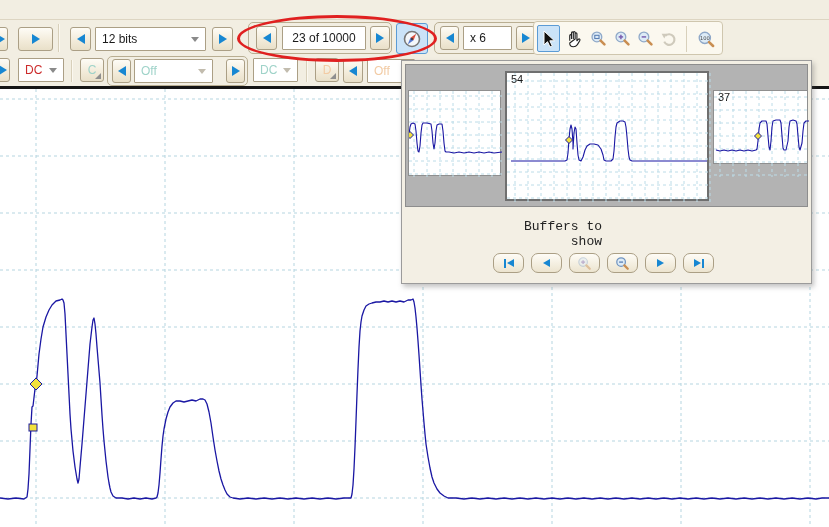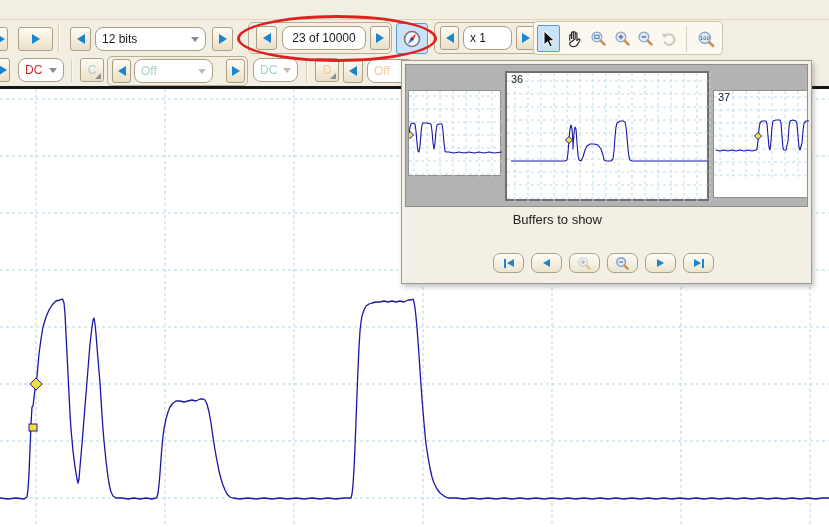--- a/index.html
+++ b/index.html
@@ -8,21 +8,21 @@
        -webkit-font-smoothing:antialiased;}
   
   .toolbar{position:absolute;left:0;width:829px;background:#f2eee2;}
   #toolbar1{top:0;height:56px;}
   #toolbar1 .topline{position:absolute;top:19px;left:0;width:829px;height:1px;background:#ddd5c2;}
   #toolbar2{top:56px;height:30px;}
   .btn{position:absolute;display:flex;align-items:center;justify-content:center;
        height:24px;border:1px solid #ab9f85;border-radius:3px;
        background:linear-gradient(#fefcf6,#f3ecdb 55%,#e9e0c9);box-sizing:border-box;}
   .btn.sel{background:#cbe3f8;border-color:#5b9bd5;}
-  .combo{position:absolute;height:24px;background:#fff;border:1px solid #ab9f85;border-radius:8px;
+  .combo{position:absolute;height:24px;background:#fff;border:1px solid #ab9f85;border-radius:1px;
          display:flex;align-items:center;box-sizing:border-box;padding:0 6px;}
   .combo .lbl{flex:1;white-space:nowrap;overflow:hidden;}
   .caret{width:0;height:0;border-left:4px solid transparent;border-right:4px solid transparent;
          border-top:5px solid #8a8a8a;margin-left:4px;flex:none;}
   .caret.dis{border-top-color:#c2bcae;}
   .tri-r{width:0;height:0;border-left:8px solid #1787d2;border-top:5px solid transparent;border-bottom:5px solid transparent;}
   .tri-l{width:0;height:0;border-right:8px solid #1787d2;border-top:5px solid transparent;border-bottom:5px solid transparent;}
   .sep{position:absolute;width:0;border-left:1px solid #d8d0bb;border-right:1px solid #fbf8f0;}
   .gframe{position:absolute;border:1px solid #b9ae92;border-radius:5px;box-sizing:border-box;background:transparent;}
   .toolpanel{position:absolute;left:533px;top:21px;width:190px;height:34px;background:#fbf8ef;
@@ -41,21 +41,21 @@
          border-top:3px solid #151515;}
   
   #popup{position:absolute;left:401px;top:60px;width:411px;height:224px;background:#f3efe4;
          border:1px solid #9b9b9b;box-shadow:2px 3px 5px rgba(80,80,80,.35);box-sizing:border-box;z-index:40;}
   #strip{position:absolute;left:3px;top:3px;width:403px;height:143px;background:#b3b3b3;
          border:1px solid #8d8d8d;box-sizing:border-box;}
   .thumb{position:absolute;background:#fff;border:1px solid #8f8f8f;box-sizing:border-box;}
   .thumb.current{border:2px solid #6f6f6f;}
   .thumb .tlabel{position:absolute;left:4px;top:0px;font-size:11px;color:#1a1a1a;z-index:2;}
   .thumb svg{position:absolute;left:0;top:0;}
-  #buffers-label{position:absolute;left:100px;top:151px;width:100px;text-align:right;font-size:13px;color:#222;}
+  #buffers-label{position:absolute;left:100px;top:158px;width:100px;text-align:right;font-size:13px;color:#222;font-family:Liberation Mono, monospace;}
   #any-combo{position:absolute;left:206px;top:153px;width:117px;height:25px;background:#fbfbfb;
              border:1px solid #a6a6a6;display:flex;align-items:center;padding:0 7px;box-sizing:border-box;
              color:#a3a3a3;font-size:13px;}
   #any-combo .caret{margin-left:auto;border-top-color:#a8a8a8;}
   .navbtn{position:absolute;top:192px;width:31px;height:20px;display:flex;align-items:center;justify-content:center;
           gap:1px;border:1px solid #ab9f85;border-radius:7px;background:linear-gradient(#fefcf6,#ece4cf);box-sizing:border-box;}
   .ntri-r{width:0;height:0;border-left:7px solid #1787d2;border-top:4px solid transparent;border-bottom:4px solid transparent;}
   .ntri-l{width:0;height:0;border-right:7px solid #1787d2;border-top:4px solid transparent;border-bottom:4px solid transparent;}
   .nbar{width:2px;height:9px;background:#1787d2;}
   
@@ -109,21 +109,21 @@
         </g>
         <circle cx="10" cy="10" r="1.1" fill="#333"></circle>
       </svg>
     </div>
 
     <div class="gframe" style="left:434px;top:22px;width:106px;height:32px;"></div>
     <div class="btn" style="left:440px;top:26px;width:19px;">
       <span class="tri-l"></span>
     </div>
     <div class="combo" style="left:463px;top:26px;width:49px;">
-      <span class="lbl">x 1</span>
+      <span class="lbl">x 6</span>
     </div>
     <div class="btn" style="left:516px;top:26px;width:19px;">
       <span class="tri-r"></span>
     </div>
 
     <div class="toolpanel">
       <div class="toolbtn sel" style="left:3px;">
         <svg width="17" height="18" viewBox="0 0 17 18">
           <polygon points="4,1 4,15 7.5,11.7 10,17 12.3,15.9 9.8,10.8 14.5,10.8" fill="#111" stroke="#fff" stroke-width="1"></polygon>
         </svg>
@@ -254,21 +254,21 @@
             <line x1="0" y1="31" x2="93" y2="31" stroke="#bcdce8" stroke-width="1" stroke-dasharray="3 3"></line>
             <line x1="0" y1="44" x2="93" y2="44" stroke="#bcdce8" stroke-width="1" stroke-dasharray="3 3"></line>
             <line x1="0" y1="57" x2="93" y2="57" stroke="#bcdce8" stroke-width="1" stroke-dasharray="3 3"></line>
             <line x1="0" y1="70" x2="93" y2="70" stroke="#bcdce8" stroke-width="1" stroke-dasharray="3 3"></line>
             <line x1="0" y1="83" x2="93" y2="83" stroke="#bcdce8" stroke-width="1" stroke-dasharray="3 3"></line>
             <polyline points="0,44 1,36 2,33 4,32 6,33 7,40 8,52 9,60 10,61 11,55 12,42 13,34 14,32 18,32 22,33 23,40 24,52 25,58 26,52 27,40 28,34 30,33 33,33 34,40 35,52 36,60 37,61 40,61 45,62 50,61 55,62 60,61 65,62 70,61 75,62 80,61 85,62 93,61" fill="none" stroke="#1a17a3" stroke-width="1.1" stroke-linejoin="round"></polyline>
             <polygon points="1,40.5 4.5,44 1,47.5 -2.5,44" fill="#f2e13c" stroke="#1a1aa0" stroke-width="1"></polygon>
           </svg>
       </div>
       <div class="thumb current" style="left:99px;top:6px;width:204px;height:130px;">
-        <span class="tlabel">36</span>
+        <span class="tlabel">54</span>
         <svg id="thumb-center-svg" width="204" height="130" viewBox="0 0 204 130">
             <line x1="8" y1="0" x2="8" y2="130" stroke="#bcdce8" stroke-width="1" stroke-dasharray="3 3"></line>
             <line x1="21" y1="0" x2="21" y2="130" stroke="#bcdce8" stroke-width="1" stroke-dasharray="3 3"></line>
             <line x1="34" y1="0" x2="34" y2="130" stroke="#bcdce8" stroke-width="1" stroke-dasharray="3 3"></line>
             <line x1="47" y1="0" x2="47" y2="130" stroke="#bcdce8" stroke-width="1" stroke-dasharray="3 3"></line>
             <line x1="60" y1="0" x2="60" y2="130" stroke="#bcdce8" stroke-width="1" stroke-dasharray="3 3"></line>
             <line x1="73" y1="0" x2="73" y2="130" stroke="#bcdce8" stroke-width="1" stroke-dasharray="3 3"></line>
             <line x1="86" y1="0" x2="86" y2="130" stroke="#bcdce8" stroke-width="1" stroke-dasharray="3 3"></line>
             <line x1="99" y1="0" x2="99" y2="130" stroke="#bcdce8" stroke-width="1" stroke-dasharray="3 3"></line>
             <line x1="112" y1="0" x2="112" y2="130" stroke="#bcdce8" stroke-width="1" stroke-dasharray="3 3"></line>
@@ -286,21 +286,21 @@
             <line x1="0" y1="60" x2="204" y2="60" stroke="#bcdce8" stroke-width="1" stroke-dasharray="3 3"></line>
             <line x1="0" y1="73" x2="204" y2="73" stroke="#bcdce8" stroke-width="1" stroke-dasharray="3 3"></line>
             <line x1="0" y1="86" x2="204" y2="86" stroke="#bcdce8" stroke-width="1" stroke-dasharray="3 3"></line>
             <line x1="0" y1="99" x2="204" y2="99" stroke="#bcdce8" stroke-width="1" stroke-dasharray="3 3"></line>
             <line x1="0" y1="112" x2="204" y2="112" stroke="#bcdce8" stroke-width="1" stroke-dasharray="3 3"></line>
             <line x1="0" y1="125" x2="204" y2="125" stroke="#bcdce8" stroke-width="1" stroke-dasharray="3 3"></line>
             <polyline points="4,88 20,88 40,88 58,88 60,87 61,80 62,66 63,56 64,52 65,56 66,70 66,76 67,60 68,54 69,56 70,70 71,82 72,87 74,88 76,84 78,77 80,73 83,71 87,71 91,72 94,76 96,82 97,87 99,88 104,88 106,86 107,78 108,64 109,54 110,50 113,48 116,48 118,49 119,54 120,64 121,76 122,84 123,87 125,88 140,88 160,88 180,88 200,88" fill="none" stroke="#1a17a3" stroke-width="1.1" stroke-linejoin="round"></polyline>
             <polygon points="62,63.5 65.5,67 62,70.5 58.5,67" fill="#f2e13c" stroke="#1a1aa0" stroke-width="1"></polygon>
           </svg>
       </div>
-      <div class="thumb" style="left:307px;top:25px;width:95px;height:108px;">
+      <div class="thumb" style="left:307px;top:25px;width:95px;height:74px;">
         <span class="tlabel">37</span>
         <svg id="thumb-right-svg" width="95" height="86" viewBox="0 0 95 86">
             <line x1="6" y1="0" x2="6" y2="86" stroke="#bcdce8" stroke-width="1" stroke-dasharray="3 3"></line>
             <line x1="19" y1="0" x2="19" y2="86" stroke="#bcdce8" stroke-width="1" stroke-dasharray="3 3"></line>
             <line x1="32" y1="0" x2="32" y2="86" stroke="#bcdce8" stroke-width="1" stroke-dasharray="3 3"></line>
             <line x1="45" y1="0" x2="45" y2="86" stroke="#bcdce8" stroke-width="1" stroke-dasharray="3 3"></line>
             <line x1="58" y1="0" x2="58" y2="86" stroke="#bcdce8" stroke-width="1" stroke-dasharray="3 3"></line>
             <line x1="71" y1="0" x2="71" y2="86" stroke="#bcdce8" stroke-width="1" stroke-dasharray="3 3"></line>
             <line x1="84" y1="0" x2="84" y2="86" stroke="#bcdce8" stroke-width="1" stroke-dasharray="3 3"></line>
             <line x1="0" y1="6" x2="95" y2="6" stroke="#bcdce8" stroke-width="1" stroke-dasharray="3 3"></line>

